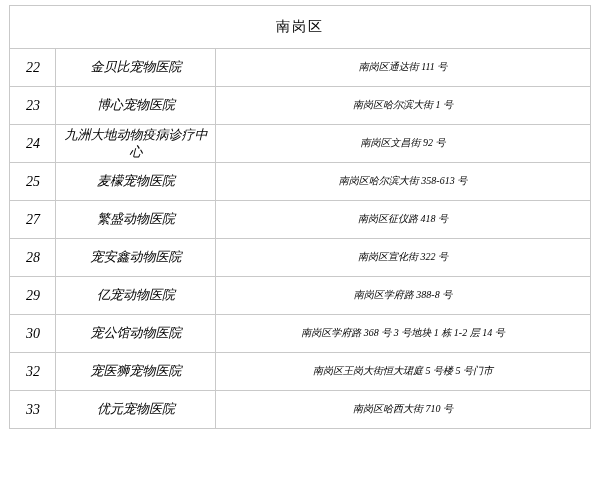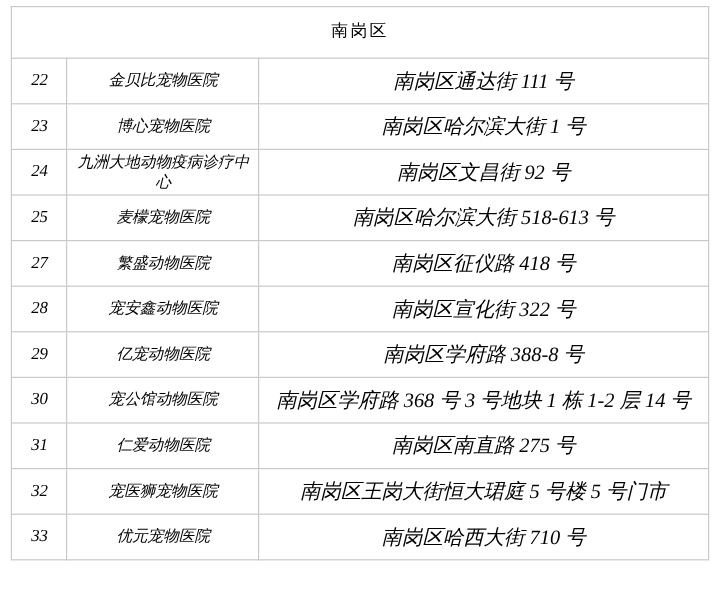--- a/index.html
+++ b/index.html
@@ -48,21 +48,21 @@
     height: 33px;
     font-style: italic;
   }
   tr.data-row td.idx {
     font-size: 14px;
   }
   tr.data-row td.name {
     font-size: 13px;
   }
   tr.data-row td.addr {
-    font-size: 17px;
+    font-size: 10px;
   }
 </style>
 </head>
 <body>
 
 <div class="sheet">
   <table class="reg-table">
     <colgroup>
       <col class="col-idx">
       <col class="col-name">
@@ -83,21 +83,21 @@
         <td class="addr">南岗区哈尔滨大街 1 号</td>
       </tr>
       <tr class="data-row">
         <td class="idx">24</td>
         <td class="name">九洲大地动物疫病诊疗中心</td>
         <td class="addr">南岗区文昌街 92 号</td>
       </tr>
       <tr class="data-row">
         <td class="idx">25</td>
         <td class="name">麦檬宠物医院</td>
-        <td class="addr">南岗区哈尔滨大街 518-613 号</td>
+        <td class="addr">南岗区哈尔滨大街 358-613 号</td>
       </tr>
       <tr class="data-row">
         <td class="idx">27</td>
         <td class="name">繁盛动物医院</td>
         <td class="addr">南岗区征仪路 418 号</td>
       </tr>
       <tr class="data-row">
         <td class="idx">28</td>
         <td class="name">宠安鑫动物医院</td>
         <td class="addr">南岗区宣化街 322 号</td>
@@ -106,25 +106,20 @@
         <td class="idx">29</td>
         <td class="name">亿宠动物医院</td>
         <td class="addr">南岗区学府路 388-8 号</td>
       </tr>
       <tr class="data-row">
         <td class="idx">30</td>
         <td class="name">宠公馆动物医院</td>
         <td class="addr">南岗区学府路 368 号 3 号地块 1 栋 1-2 层 14 号</td>
       </tr>
       <tr class="data-row">
-        <td class="idx">31</td>
-        <td class="name">仁爱动物医院</td>
-        <td class="addr">南岗区南直路 275 号</td>
-      </tr>
-      <tr class="data-row">
         <td class="idx">32</td>
         <td class="name">宠医狮宠物医院</td>
         <td class="addr">南岗区王岗大街恒大珺庭 5 号楼 5 号门市</td>
       </tr>
       <tr class="data-row">
         <td class="idx">33</td>
         <td class="name">优元宠物医院</td>
         <td class="addr">南岗区哈西大街 710 号</td>
       </tr>
 

